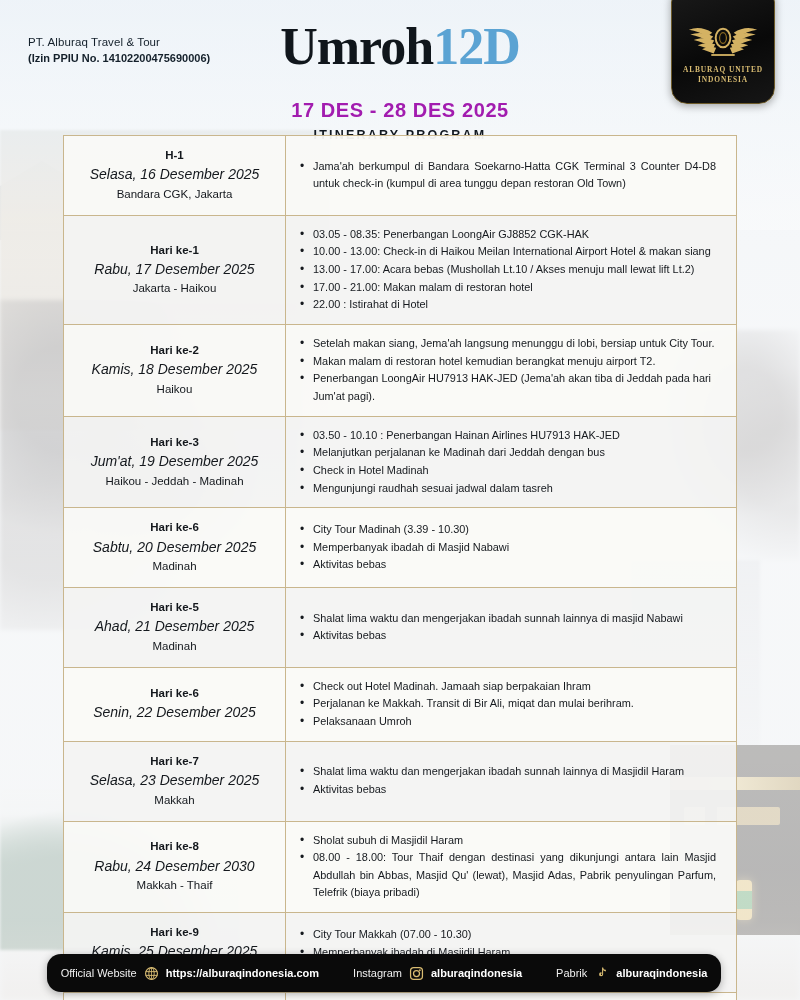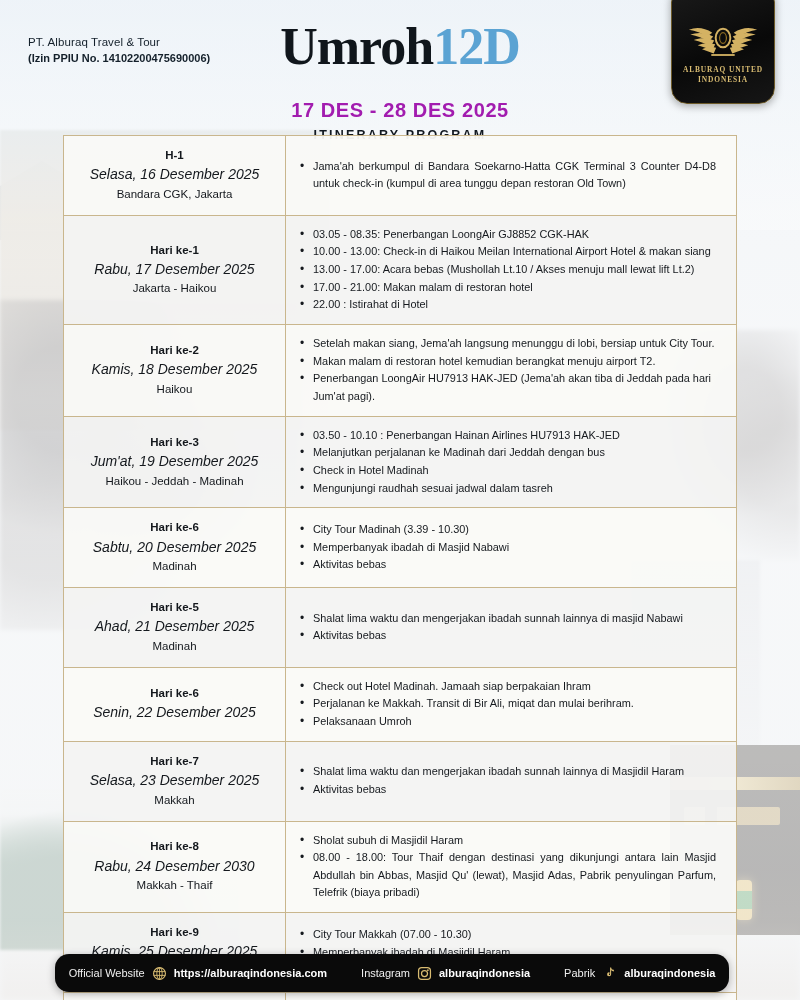--- a/index.html
+++ b/index.html
@@ -210,21 +210,21 @@
   .detail-cell li.justify { text-align: justify; padding-right: 4px; }
   .detail-cell li::before {
     content: "•";
     position: absolute; left: 2px; top: -1px;
     font-size: 12px; color: #15191e;
   }
 
   
   #footer-bar {
     position: absolute; z-index: 3;
-    left: 55px; bottom: 8px;
+    left: 47px; bottom: 8px;
     width: 674px; height: 38px;
     background: #0a0a0a;
     border-radius: 14px;
     display: flex; align-items: center; justify-content: center;
     gap: 0;
     box-shadow: 0 2px 8px rgba(0,0,0,.3);
   }
   .f-group {
     display: flex; align-items: center; gap: 7px;
     padding: 0 17px;

